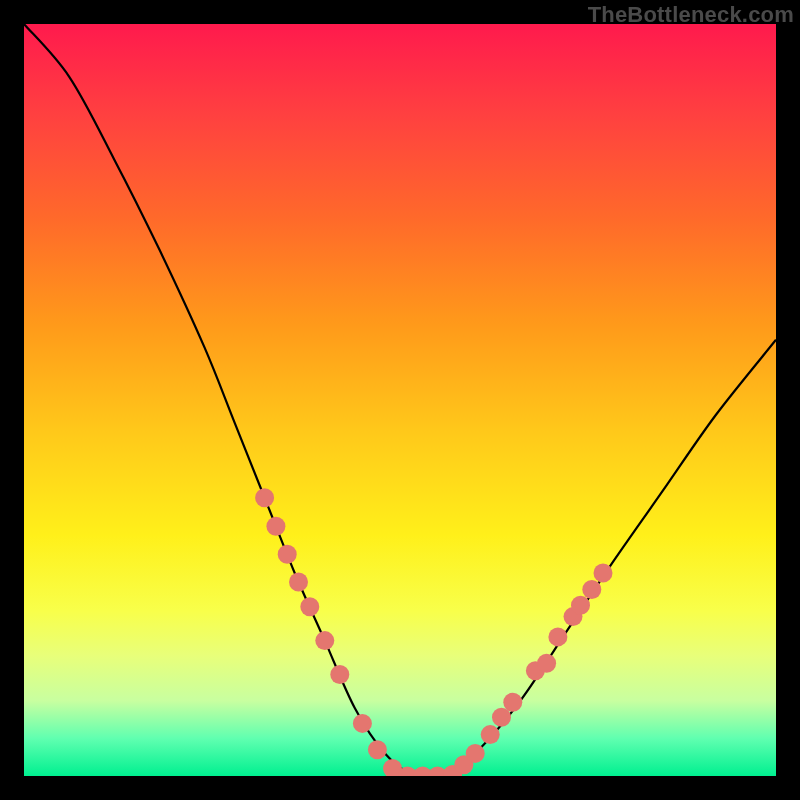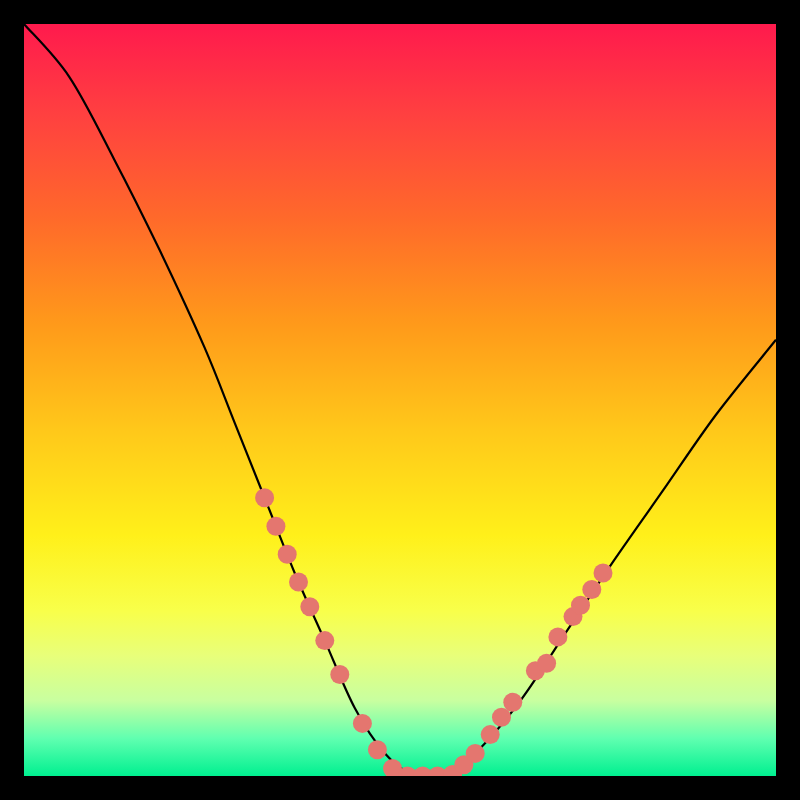--- a/index.html
+++ b/index.html
@@ -93,13 +93,14 @@
           <circle cx="511.4" cy="646.7" r="9.5" class="marker"></circle>
           <circle cx="522.6" cy="639.2" r="9.5" class="marker"></circle>
           <circle cx="533.9" cy="612.9" r="9.5" class="marker"></circle>
           <circle cx="549.0" cy="592.6" r="9.5" class="marker"></circle>
           <circle cx="556.5" cy="581.3" r="9.5" class="marker"></circle>
           <circle cx="567.8" cy="565.5" r="9.5" class="marker"></circle>
           <circle cx="579.0" cy="549.0" r="9.5" class="marker"></circle>
         </g>
     </svg>
   </div>
+  <div class="watermark">TheBottleneck.com</div>
 </div>
 
 </body></html>

